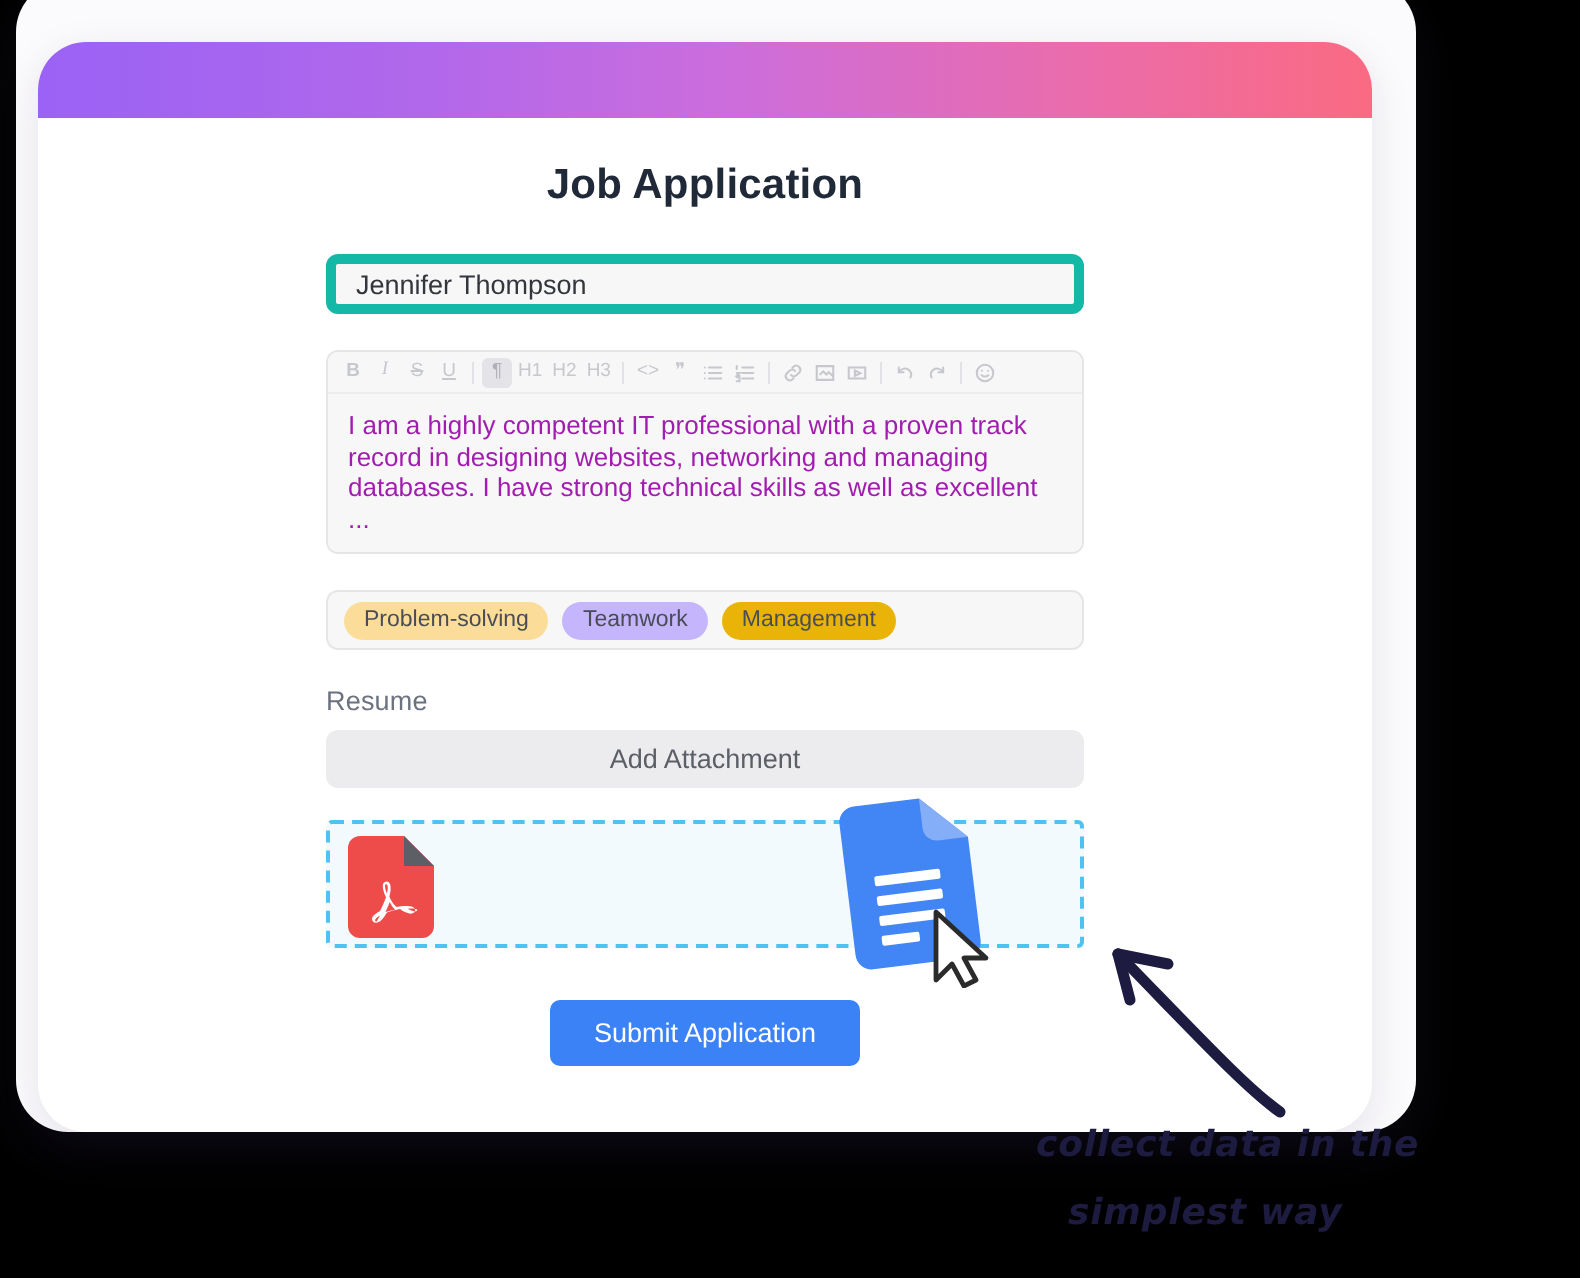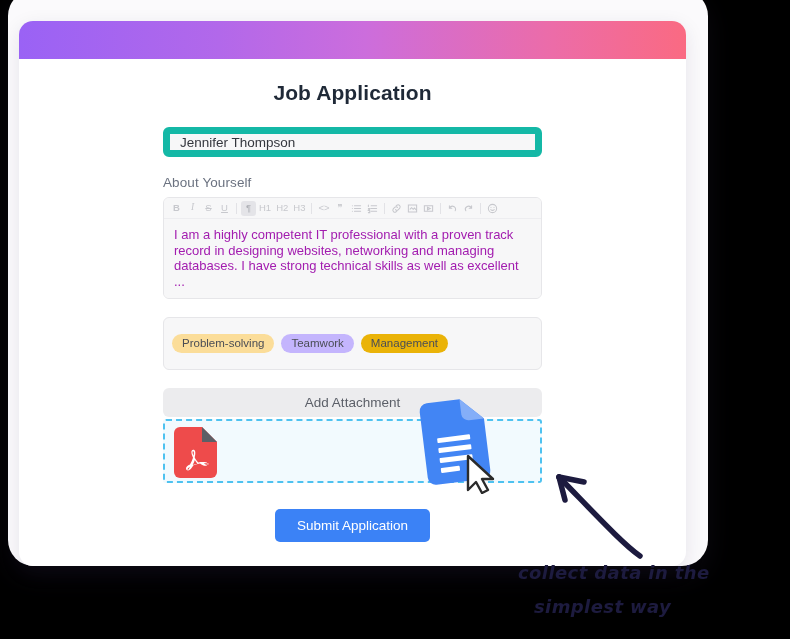--- a/index.html
+++ b/index.html
@@ -32,21 +32,21 @@
   }
 
   
   .card {
     position: absolute;
     left: 19px;
     top: 21px;
     width: 667px;
     height: 545px;
     background: #ffffff;
-    border-radius: 14px;
+    border-radius: 24px;
     overflow: hidden;
     box-shadow: 0 6px 20px rgba(40,30,70,0.10);
   }
 
   .card-banner {
     height: 38px;
     width: 100%;
     background: linear-gradient(90deg, #9a62f5 0%, #b268ea 30%, #cc6ddc 52%, #ec6ca8 80%, #fa6a82 100%);
   }
 
@@ -78,21 +78,21 @@
     margin-bottom: 7px;
     letter-spacing: 0.1px;
   }
 
   .field-block { margin-bottom: 18px; }
 
   .text-input {
     width: 100%;
     height: 30px;
     background: #f7f7f8;
-    border: 7px solid #14b8a6;
+    border: 5px solid #14b8a6;
     border-radius: 6px;
     font-size: 13.5px;
     color: #33363d;
     padding: 0 10px;
     line-height: 28px;
     font-family: "Liberation Sans", sans-serif;
   }
 
   
   .rte {
@@ -146,23 +146,23 @@
   }
 
   
   .tags-box {
     width: 100%;
     min-height: 30px;
     background: #f7f7f8;
     border: 1px solid #e6e6e9;
     border-radius: 6px;
     display: flex;
-    align-items: flex-start;
+    align-items: center;
     gap: 7px;
-    padding: 16px 8px;
+    padding: 0 8px;
   }
 
   .tag {
     font-size: 11.5px;
     color: #4a4d55;
     border-radius: 11px;
     padding: 3px 10px;
     white-space: nowrap;
     line-height: 13px;
   }
@@ -173,21 +173,21 @@
     height: 29px;
     background: #ececee;
     border: none;
     border-radius: 6px;
     font-size: 13.5px;
     color: #5b5f68;
     display: flex;
     align-items: center;
     justify-content: center;
     font-family: "Liberation Sans", sans-serif;
-    margin-bottom: 2px;
+    margin-bottom: 16px;
   }
 
   .dropzone {
     width: 100%;
     height: 64px;
     border: 2px dashed #4ec2f0;
     border-radius: 3px;
     background: #f2fafe;
     position: relative;
   }
@@ -271,21 +271,20 @@
 
       <div class="form-title">Job Application</div>
 
       <div class="form-inner">
 
         <div class="field-block">
           <input class="text-input" type="text" value="Jennifer Thompson" style="">
         </div>
 
         <div class="field-block">
-          <div class="field-label">About Yourself</div>
           <div class="rte">
             <div class="rte-toolbar" id="rte-toolbar">
                 <span class="tb-btn bold">B</span>
                 <span class="tb-btn italic">I</span>
                 <span class="tb-btn strike">S</span>
                 <span class="tb-btn under">U</span>
                 <span class="tb-sep"></span>
                 <span class="tb-btn active">¶</span>
                 <span class="tb-btn">H1</span>
                 <span class="tb-btn">H2</span>
@@ -343,20 +342,21 @@
 
         <div class="field-block">
           <div class="tags-box" id="tags-box">
               <span class="tag" style="background: rgb(251, 221, 153);">Problem-solving</span>
               <span class="tag" style="background: #c4b5fd;">Teamwork</span>
               <span class="tag" style="background: #eab308;">Management</span>
             </div>
         </div>
 
         <div class="field-block">
+          <div class="field-label">Resume</div>
           <button class="attach-btn">Add Attachment</button>
           <div class="dropzone">
 
             <svg class="pdf-icon" viewBox="0 0 53 53">
               <path d="M5 7 a6 6 0 0 1 6 -6 h22 l15 15 v30 a6 6 0 0 1 -6 6 h-31 a6 6 0 0 1 -6 -6 z" fill="#ee4b4b"></path>
               <path d="M33 1 l15 15 h-15 z" fill="#5c5f66"></path>
               <g fill="#ffffff" transform="translate(17,20) scale(0.62)">
                 <path d="M30 26 c-3.4-0.3-6.9-0.1-10.2 0.6 -2.6-2.3-4.6-5.2-5.8-8.4 0.9-3.3 1.4-6.6 0.8-9.2 -0.4-1.9-1.6-3-3.2-2.9 -1.9 0.1-2.9 1.6-2.9 3.7 0 2.6 1.1 5.9 2.6 9 -1.2 3.5-2.9 7.4-4.9 11.2 -3.7 1.8-6.4 3.9-6.4 6.3 0 1.9 1.5 3.1 3.3 3.1 2.9 0 5.9-3.4 8.7-8.3 3.3-1.2 7-2.2 10.6-2.8 3 2.3 6.2 3.7 8.6 3.7 2.2 0 3.6-1.1 3.6-2.9 0-1.8-1.6-3-4.8-3.1z M3.4 38.3 c-0.6 0-0.9-0.3-0.9-0.9 0-1.2 1.6-2.6 4-4 -1.7 2.9-2.6 4.9-3.1 4.9z M11.5 8.3 c0.6 0 0.9 0.6 1.1 1.5 0.3 1.5 0 3.7-0.6 6 -0.9-2.3-1.5-4.6-1.5-6.2 0-0.8 0.3-1.3 1-1.3z M10.8 30.7 c1.4-2.8 2.6-5.6 3.5-8.2 1.1 2.3 2.6 4.5 4.3 6.3 -2.8 0.5-5.4 1.1-7.8 1.9z M34.2 30.1 c-1.5 0-3.5-0.8-5.4-2 2.2-0.3 4.2-0.3 5.7-0.1 1.5 0.2 2 0.6 2 1.2 0 0.6-0.7 0.9-2.3 0.9z"></path>
               </g>
             </svg>

